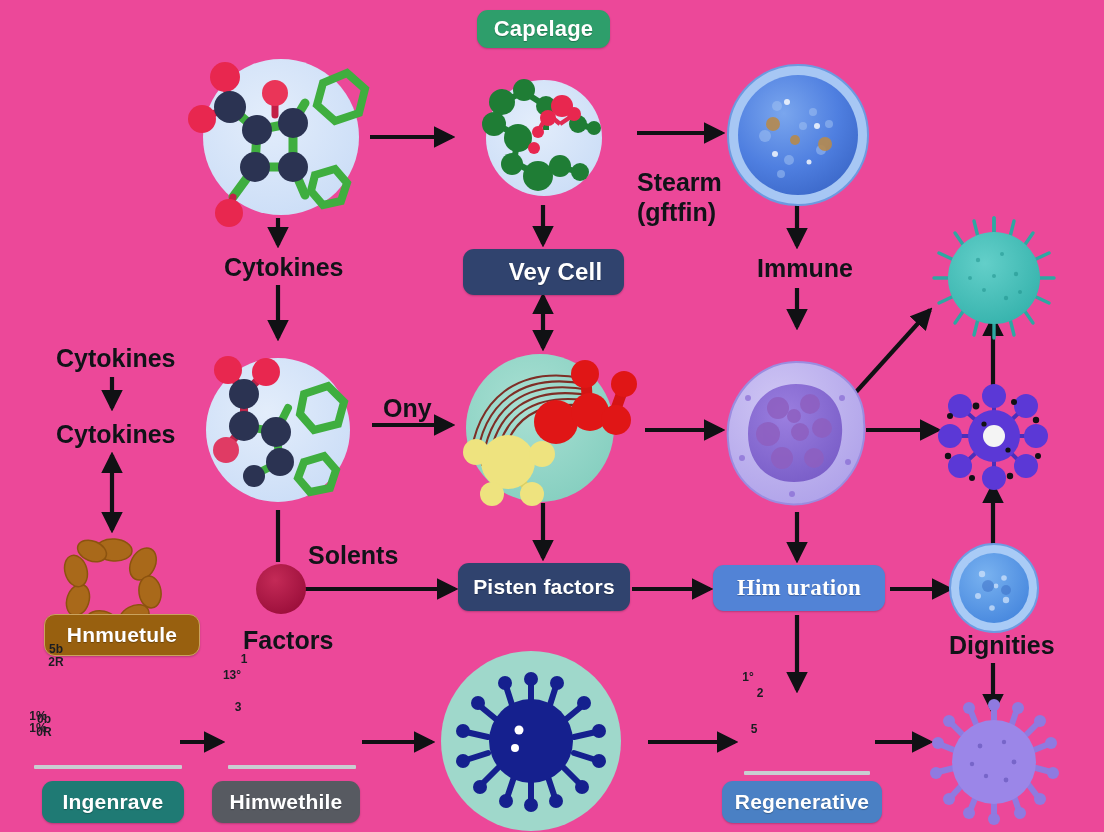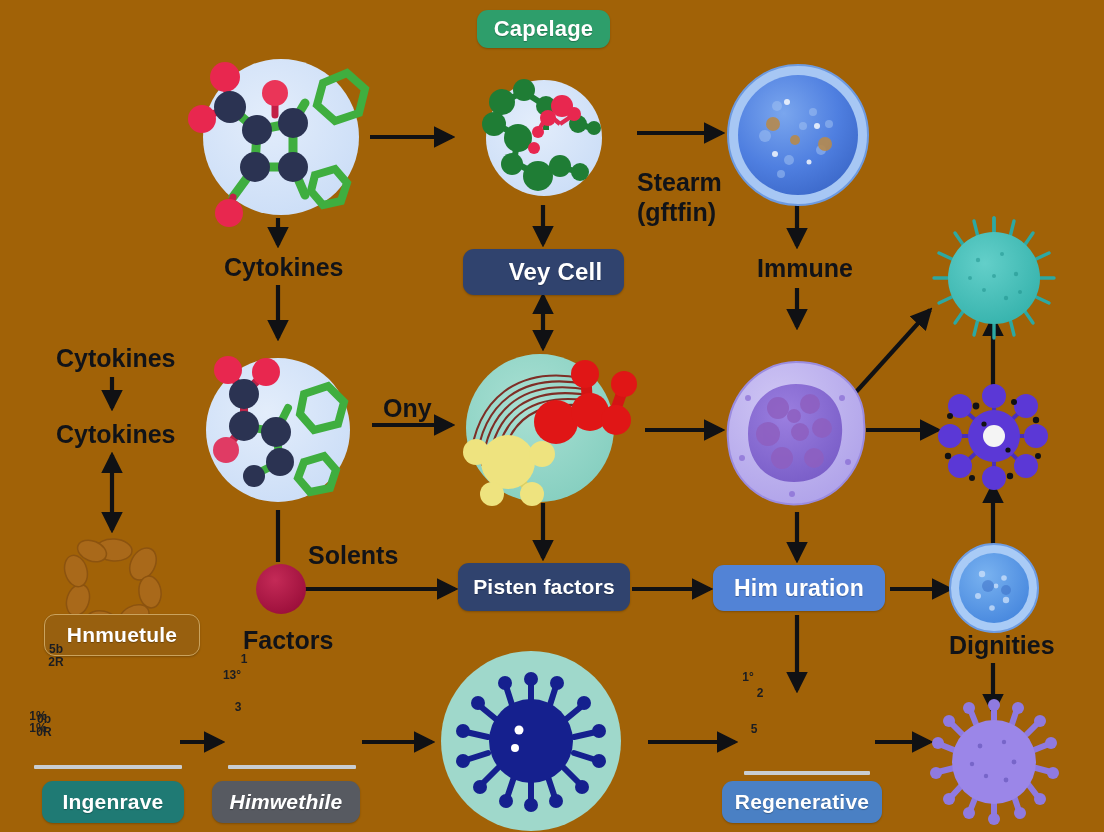--- a/index.html
+++ b/index.html
@@ -6,21 +6,21 @@
   * { box-sizing: border-box; margin: 0; padding: 0; }
   html, body {
     width: 1104px; height: 832px;
     background: #ffffff;
     font-family: "Liberation Sans", sans-serif;
     overflow: hidden;
   }
   #canvas {
     position: relative;
     width: 1104px; height: 832px;
-    background: #a16207;
+    background: #ec4899;
   }
   #svg-layer {
     position: absolute; left: 0; top: 0;
     width: 1104px; height: 832px;
     pointer-events: none;
   }
 
   
   .badge {
     position: absolute;
@@ -28,21 +28,21 @@
     border-radius: 11px;
     color: #ffffff;
     font-weight: 600;
     letter-spacing: .2px;
     text-shadow: 0 1px 1px rgba(0,0,0,.28);
     white-space: nowrap;
     box-shadow: 0 1px 2px rgba(0,0,0,.22);
   }
   .badge.green  { background: #2e9e6b; }
   .badge.navy   { background: #30436e; }
-  .badge.blue   { background: #5283d6; }
+  .badge.blue   { background: #5283d6; font-family: Liberation Serif, serif; }
   .badge.teal   { background: #1f7a74; }
   .badge.gray   { background: #575a61; }
   .badge.brown  { background: #98600f; border: 1.5px solid #caa35e; }
   .badge.steel  { background: #4a80c4; }
 
   
   .tlabel {
     position: absolute;
     color: #111318;
     font-weight: 700;
@@ -606,21 +606,21 @@
   <div class="badge navy" style="left:463px; top:249px; width:161px; height:46px; font-size:24px;padding-left:24px;">Vey Cell</div>
 
   <div class="badge navy" style="left:458px; top:563px; width:172px; height:48px; font-size:21px;">Pisten factors</div>
 
   <div class="badge blue" style="left:713px; top:565px; width:172px; height:46px; font-size:23px;">Him uration</div>
 
   <div class="badge brown" style="left:44px; top:614px; width:156px; height:42px; font-size:21px;">Hnmuetule</div>
 
   <div class="badge teal" style="left:42px; top:781px; width:142px; height:42px; font-size:21px;">Ingenrave</div>
 
-  <div class="badge gray" style="left:212px; top:781px; width:148px; height:42px; font-size:21px;font-style:italic;">Himwethile</div>
+  <div class="badge gray" style="left:212px; top:781px; width:148px; height:42px; font-size:21px;">Himwethile</div>
 
   <div class="badge steel" style="left:722px; top:781px; width:160px; height:42px; font-size:21px;text-align:right;">Regenerative</div>
 
   <div class="tlabel" style="left:224px; top:253px; font-size:25px;">Cytokines</div>
 
   <div class="tlabel" style="left:56px; top:344px; font-size:25px;">Cytokines</div>
 
   <div class="tlabel" style="left:56px; top:420px; font-size:25px;">Cytokines</div>
 
   <div class="tlabel" style="left:637px; top:168px; font-size:25px;">Stearm</div>

